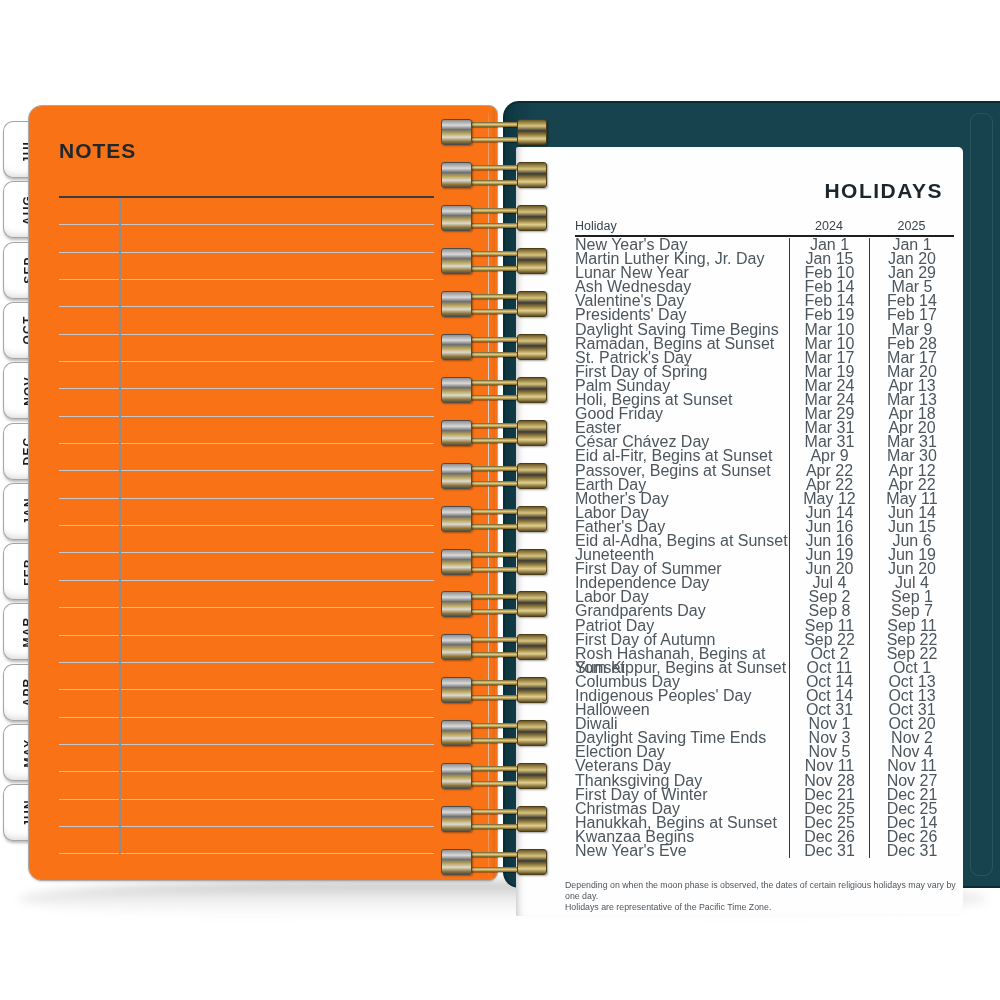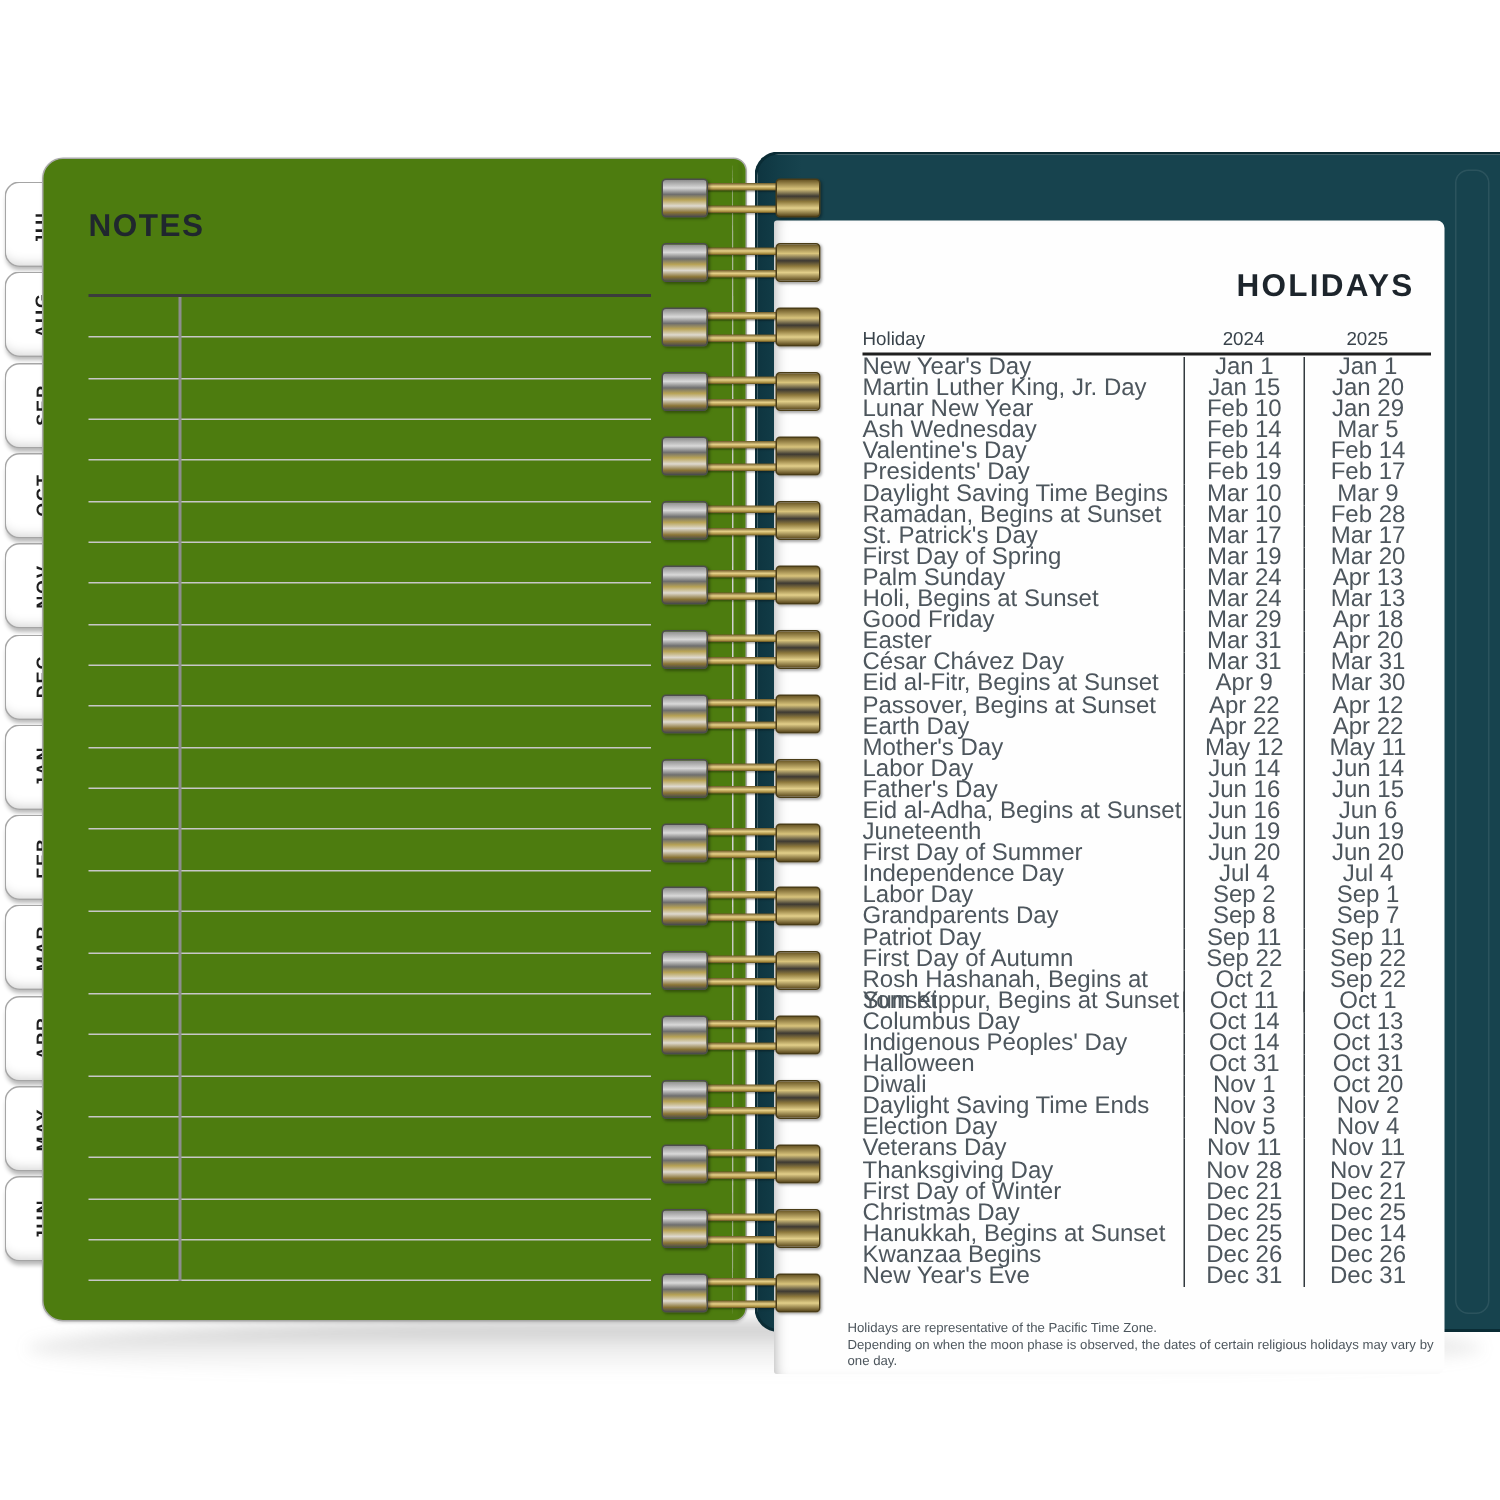--- a/index.html
+++ b/index.html
@@ -32,21 +32,21 @@
   .hhead .num { text-align:center; }
   .hbody { margin-top:1px; }
   .hrow { display:grid; grid-template-columns:214px 80px 85px; height:14.1px;
     font-size:16px; line-height:14.1px; color:#4d565d; }
   .hrow .date { text-align:center; border-left:1px solid #333a3f; }
   .footnote { position:absolute; left:49px; top:733px; width:396px;
     font-size:8.8px; line-height:1.27; color:#4d565d; }
 
   
   .left-page { position:absolute; left:28px; top:105px; width:470px; height:776px;
-    background:#4d7c0f; border:1.5px solid #a9a9a9; border-radius:14px 9px 9px 14px;
+    background:#f97316; border:1.5px solid #a9a9a9; border-radius:14px 9px 9px 14px;
     box-shadow:0 1px 2px rgba(0,0,0,.15); }
   .left-page::before { content:""; position:absolute; right:8px; top:4px; bottom:4px; width:1px;
     background:#d2d2d2; border-radius:50%; }
   .left-page::after { content:""; position:absolute; right:2px; top:2px; bottom:2px; width:4px;
     background:linear-gradient(to right, rgba(0,0,0,0), rgba(0,0,0,.07)); border-radius:0 8px 8px 0; }
   .notes-title { position:absolute; left:30px; top:33px; font-size:21px; font-weight:700;
     letter-spacing:1px; color:#20272e; }
   .notes-table { position:absolute; left:30px; top:90px; width:375px;
     border-top:2px solid #3c3c3c; }
   .note-row { height:27.35px; border-bottom:1px solid #c7c7c7; }
@@ -309,22 +309,22 @@
             <div class="date">Dec 26</div>
           </div>
           <div class="hrow">
             <div>New Year's Eve</div>
             <div class="date">Dec 31</div>
             <div class="date">Dec 31</div>
           </div>
         </div>
     </div>
     <div class="footnote">
+      <p>Depending on when the moon phase is observed, the dates of certain religious holidays may vary by one day.</p>
       <p>Holidays are representative of the Pacific Time Zone.</p>
-      <p>Depending on when the moon phase is observed, the dates of certain religious holidays may vary by one day.</p>
     </div>
   </div>
 
   <div>
       <div class="tab" style="top: 121px;">
         <span>JUL</span>
       </div>
       <div class="tab" style="top: 181.3px;">
         <span>AUG</span>
       </div>

